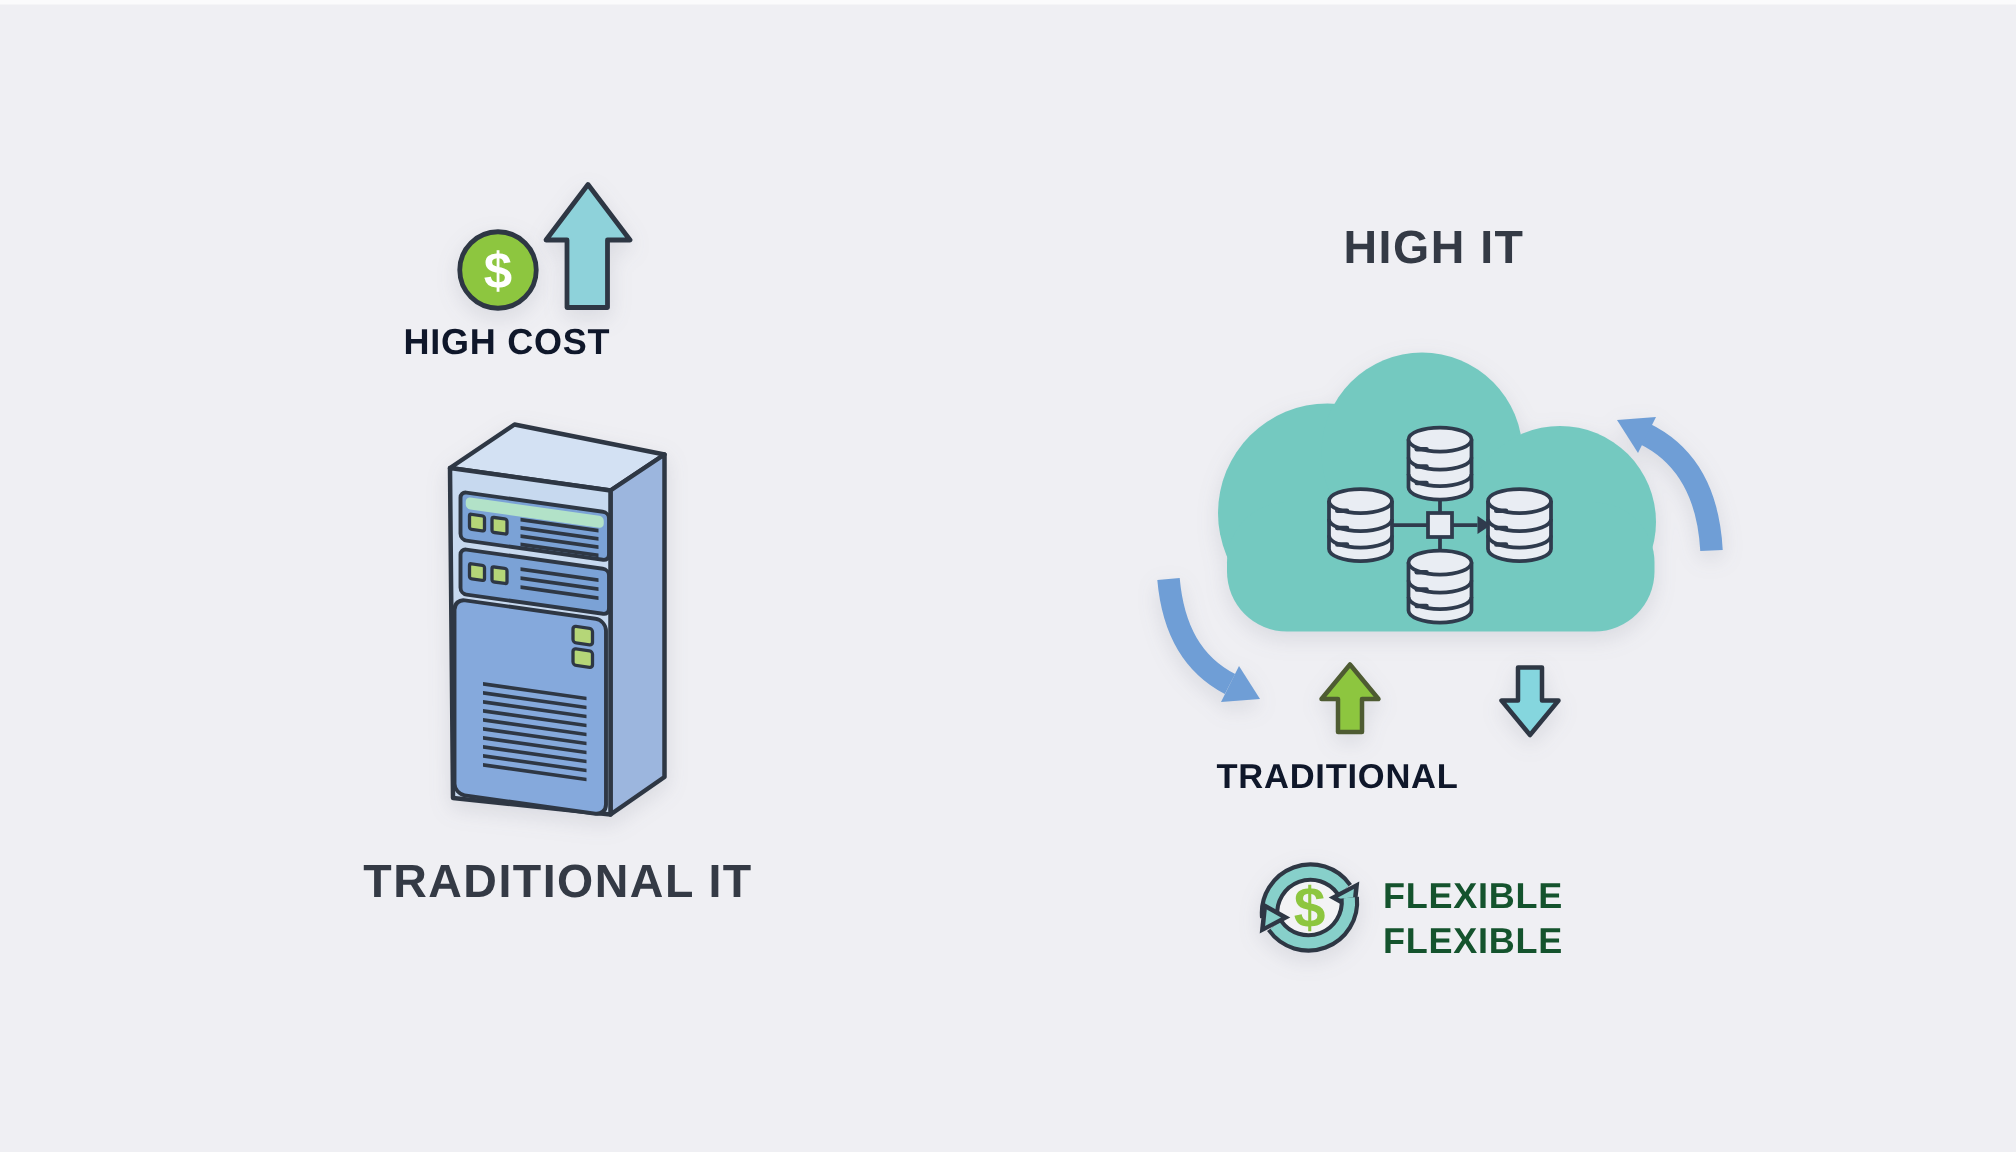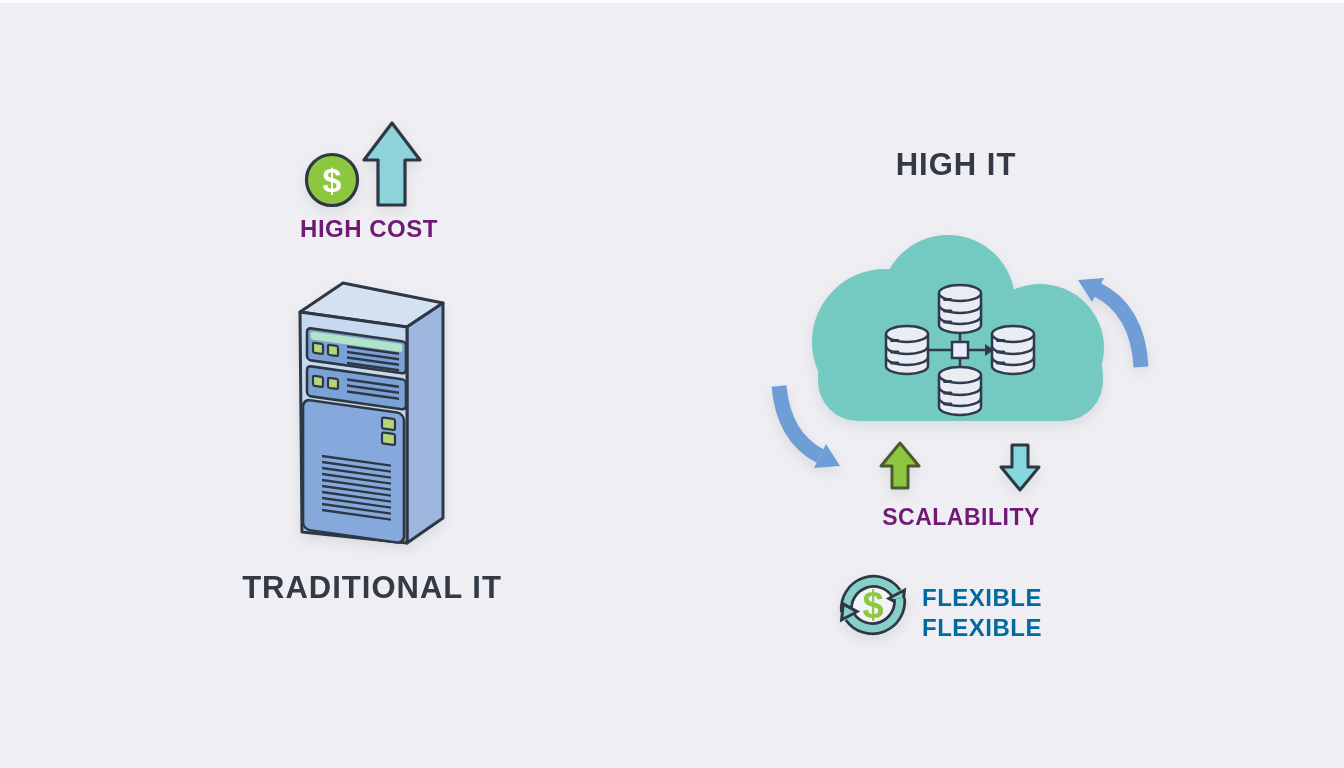--- a/index.html
+++ b/index.html
@@ -8,28 +8,28 @@
     background: #efeff3;
     font-family: "Liberation Sans", "DejaVu Sans", sans-serif;
     position: relative;
   }
   .abs { position: absolute; }
   .top-edge {
     left: 0; top: 0; width: 1344px; height: 3px;
     background: rgba(255,255,255,0.75);
   }
   .label {
-    font-size: 24px; font-weight: 600; color: #701a75;
-    letter-spacing: 0.5px; text-align: center;
+    font-size: 24px; font-weight: 600; color: #0f172a;
+    letter-spacing: 0.5px; text-align: left;
   }
   .section-title {
     font-size: 31px; font-weight: 700; color: #343a45;
     letter-spacing: 1px; text-align: center;
   }
-  .pricing-label { font-size: 24px; font-weight: 600; color: #0369a1; line-height: 30px; letter-spacing: 0.5px; text-align: left; }
+  .pricing-label { font-size: 24px; font-weight: 600; color: #14532d; line-height: 30px; letter-spacing: 0.5px; text-align: left; }
   svg.shadowed { filter: drop-shadow(0 5px 7px rgba(70,80,100,0.13)); }
 </style>
 </head>
 <body>
 
 <div class="abs top-edge"></div>
 
 <div>
 
   <svg class="abs shadowed" style="left:303px; top:151px;" width="58" height="58" viewBox="0 0 58 58">
@@ -143,21 +143,21 @@
       <path d="M19,161 C22,195 35,218 60,231" fill="none" stroke="#6f9ed6" stroke-width="15"></path>
       <polygon points="54,243 66,219 80,241" fill="#6f9ed6"></polygon>
     </g>
   </svg>
 
   <svg class="abs shadowed" style="left:870px; top:438px;" width="180" height="58" viewBox="0 0 180 58">
     <polygon points="30,5 49,28 38,28 38,50 22,50 22,28 11,28" fill="#8dc63f" stroke="#4e5b32" stroke-width="3" stroke-linejoin="round"></polygon>
     <polygon points="150,52 131,29 142,29 142,7 158,7 158,29 169,29" fill="#85d6de" stroke="#2e3744" stroke-width="3" stroke-linejoin="round"></polygon>
   </svg>
 
-  <div class="abs label" style="left:811px; top:504px; width:300px; font-size:23px;">SCALABILITY</div>
+  <div class="abs label" style="left:811px; top:504px; width:300px; font-size:23px;">TRADITIONAL</div>
 
   <svg class="abs shadowed" style="left:831px; top:563px;" width="84" height="84" viewBox="-42 -42 84 84">
     <circle cx="0" cy="0" r="24" fill="#ffffff" opacity="0.65"></circle>
     <g id="ref-arrow">
       <path d="M-26.5,6.5 A27.3,27.3 0 0 1 23,-12" fill="none" stroke="#2e3744" stroke-width="13"></path>
       <path d="M-26.5,6.5 A27.3,27.3 0 0 1 23,-12" fill="none" stroke="#87d0ca" stroke-width="7.5"></path>
       <polygon points="31,3.5 12.8,-6.6 33.2,-17.4" fill="#2e3744"></polygon>
       <polygon points="28.5,-1.4 19,-6.7 29.6,-12.3" fill="#87d0ca"></polygon>
     </g>
     <use href="#ref-arrow" xlink:href="#ref-arrow" transform="rotate(180)"></use>

